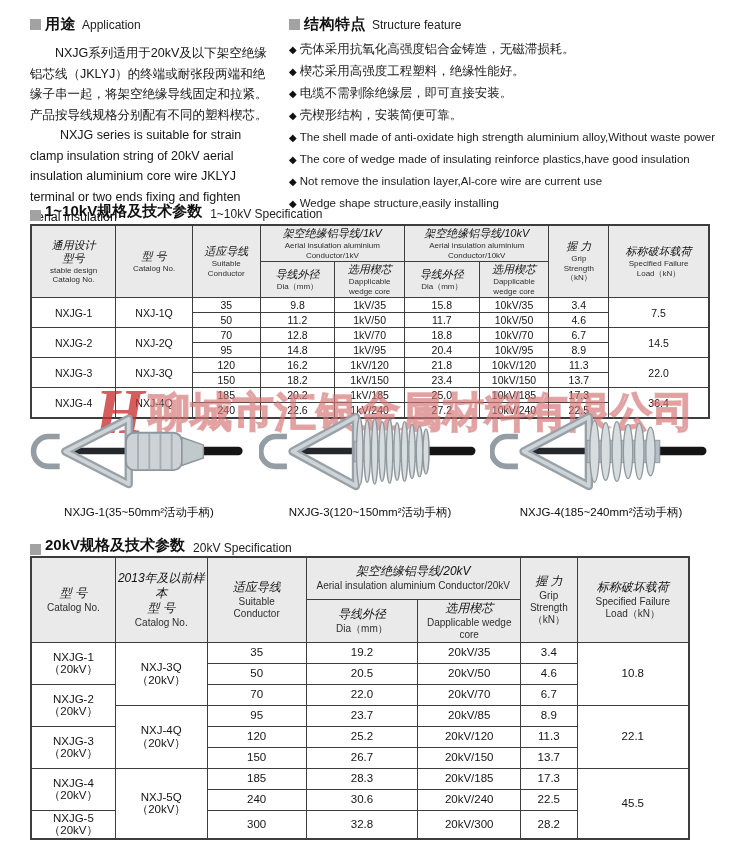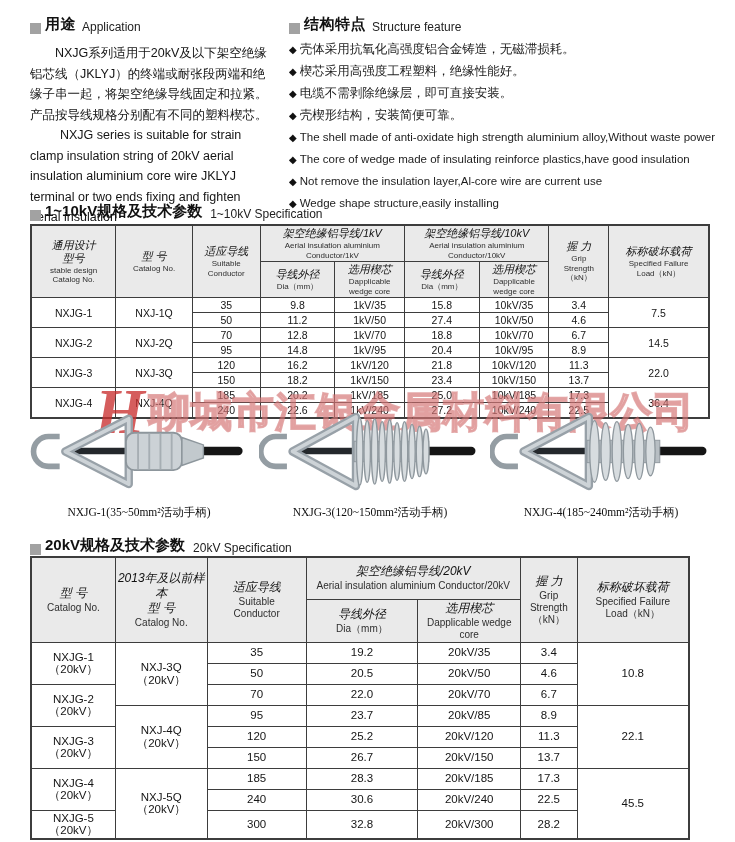--- a/index.html
+++ b/index.html
@@ -5,21 +5,21 @@
   * { margin:0; padding:0; box-sizing:border-box; }
   html,body { background:#fff; }
   body { width:735px; height:842px; font-family:"Liberation Sans", sans-serif; color:#1c1c1c; }
   .page { position:relative; width:735px; height:842px; background:#fff; overflow:hidden; }
 
   
   .top-area { position:absolute; top:15px; left:30px; width:685px; display:flex; }
   .col-application { width:258px; }
   .col-feature { width:427px; margin-left:16px; }
 
-  .sec-title { display:flex; align-items:flex-end; }
+  .sec-title { display:flex; align-items:center; }
   .sq-icon { width:11px; height:11px; background:#a2a2a2; display:inline-block; margin-right:4px; flex:0 0 auto; }
   .sec-title .t-zh { font-size:15px; font-weight:bold; color:#111; letter-spacing:0.5px; }
   .sec-title .t-en { font-size:12px; color:#222; margin-left:6px; }
 
   .para-zh { margin-top:9px; font-size:12.5px; line-height:20.5px; text-indent:2em; color:#141414; }
   .para-en { font-size:12.5px; line-height:20.5px; text-indent:2.4em; color:#141414; }
 
   .bullets-zh { margin-top:8px; }
   .bullets-en { margin-top:4px; }
   .bullet { display:flex; align-items:flex-start; line-height:15px; margin-top:7px; white-space:nowrap; }
@@ -52,21 +52,21 @@
   #table2 tbody td { height:21px; font-size:11.5px; line-height:12.5px; color:#141414; }
 
   
   .watermark { position:absolute; top:384px; left:95px; display:flex; align-items:center; z-index:2; pointer-events:none; }
   .wm-logo { font-family:"Liberation Serif", serif; font-size:64px; font-weight:bold; font-style:italic; color:rgba(201,48,48,0.78); line-height:56px; margin-right:4px; }
   .wm-text { font-size:41px; font-weight:bold; letter-spacing:1px; line-height:56px;
              color:rgba(240,180,180,0.30);text-align:right; -webkit-text-stroke:1.6px rgba(206,100,100,0.55); }
 
   
   .products { position:absolute; top:402px; left:28px; width:684px; display:flex; justify-content:space-between; z-index:3; }
-  .product { width:222px; text-align:center;font-family:Liberation Serif, serif; }
+  .product { width:222px; text-align:center; }
   .clamp { width:100%; height:98px; display:block; }
   .caption { font-size:11.5px; color:#0e0e0e; margin-top:5px; }
 
   .shk { fill:none; stroke:#949da3; stroke-width:6; }
   .yoke-o { fill:none; stroke:#98a1a8; stroke-width:9; stroke-linejoin:round; }
   .yoke-i { fill:none; stroke:#cdd3d7; stroke-width:4; stroke-linejoin:round; }
   .cable { fill:#151515; }
   .rod { fill:#24282c; }
   .fin { fill:#d7dcdf; stroke:#8f989e; stroke-width:1.4; }
   .core { fill:#b7bec3; stroke:#8f989e; stroke-width:1; }
@@ -208,21 +208,21 @@
           <td>1kV/35</td>
           <td>15.8</td>
           <td>10kV/35</td>
           <td>3.4</td>
           <td rowspan="2">7.5</td>
         </tr>
         <tr>
           <td>50</td>
           <td>11.2</td>
           <td>1kV/50</td>
-          <td>27.4</td>
+          <td>11.7</td>
           <td>10kV/50</td>
           <td>4.6</td>
         </tr>
         <tr>
           <td rowspan="2">NXJG-2</td>
           <td rowspan="2">NXJ-2Q</td>
           <td>70</td>
           <td>12.8</td>
           <td>1kV/70</td>
           <td>18.8</td>

